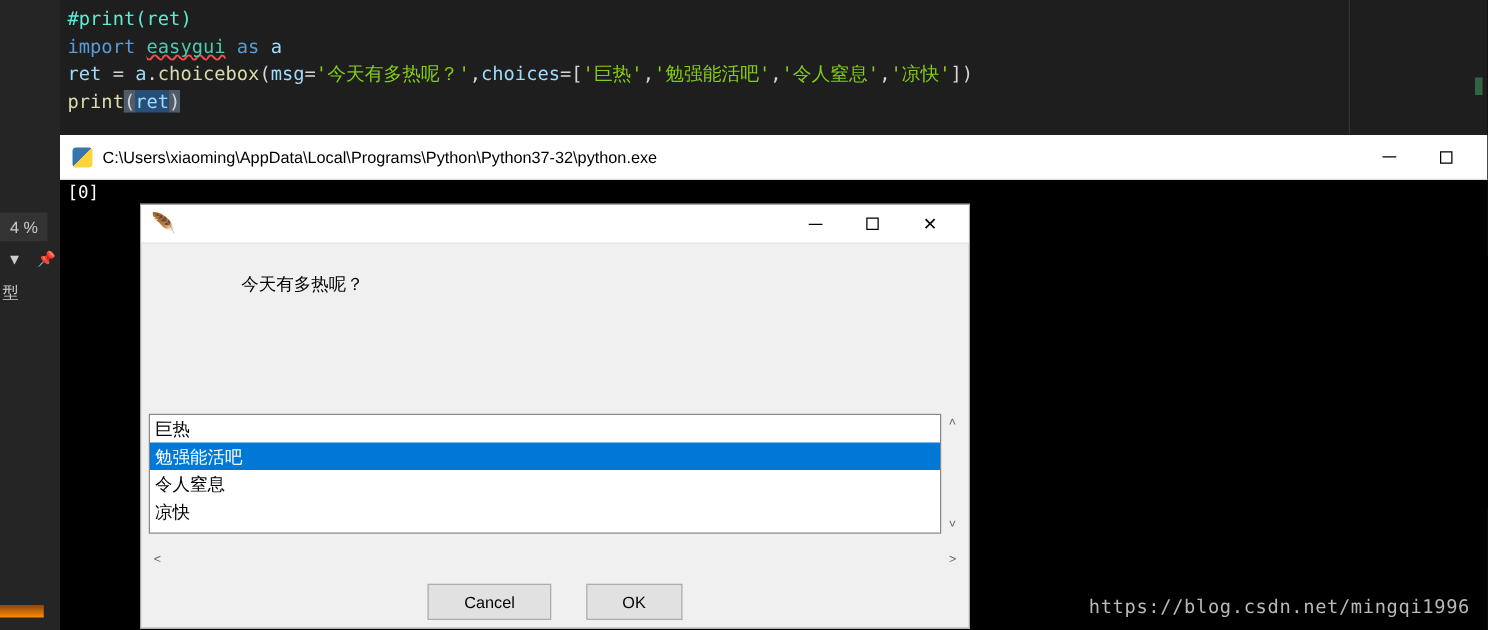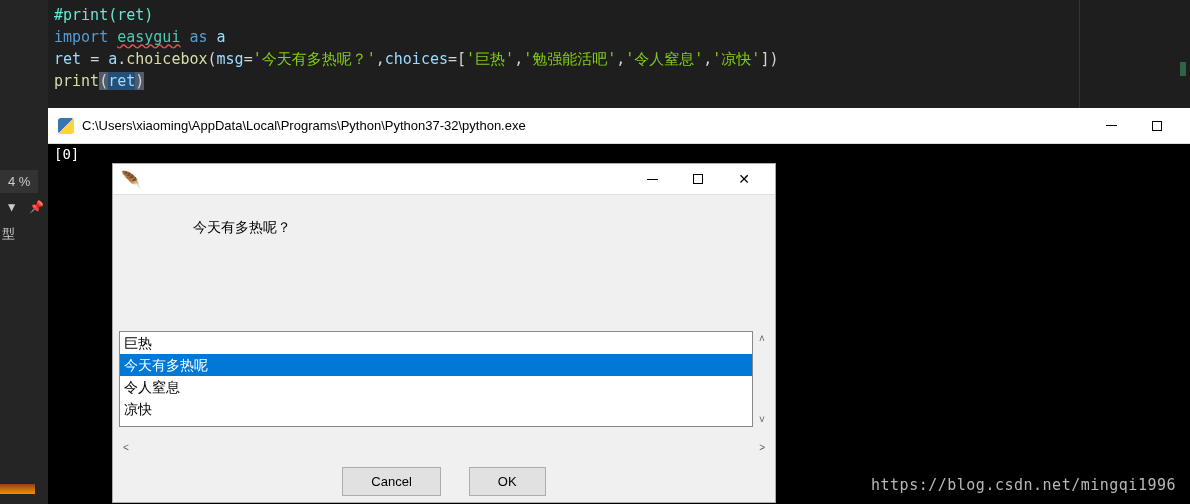--- a/index.html
+++ b/index.html
@@ -271,21 +271,21 @@
         <div class="max-box"></div>
       </div>
     <div class="wbtn">
         <span class="close-x">✕</span>
       </div>
   </div>
   <div class="dialog-msg">今天有多热呢？</div>
   <div class="dialog-list-wrap">
     <div class="dialog-list">
       <div class="item">巨热</div>
-      <div class="item selected">今天有多热呢</div>
+      <div class="item selected">勉强能活吧</div>
       <div class="item">令人窒息</div>
       <div class="item">凉快</div>
     </div>
     <div class="vscroll">
       <span>˄</span>
       <span>˅</span>
     </div>
   </div>
   <div class="hscroll">
     <span>˂</span>

